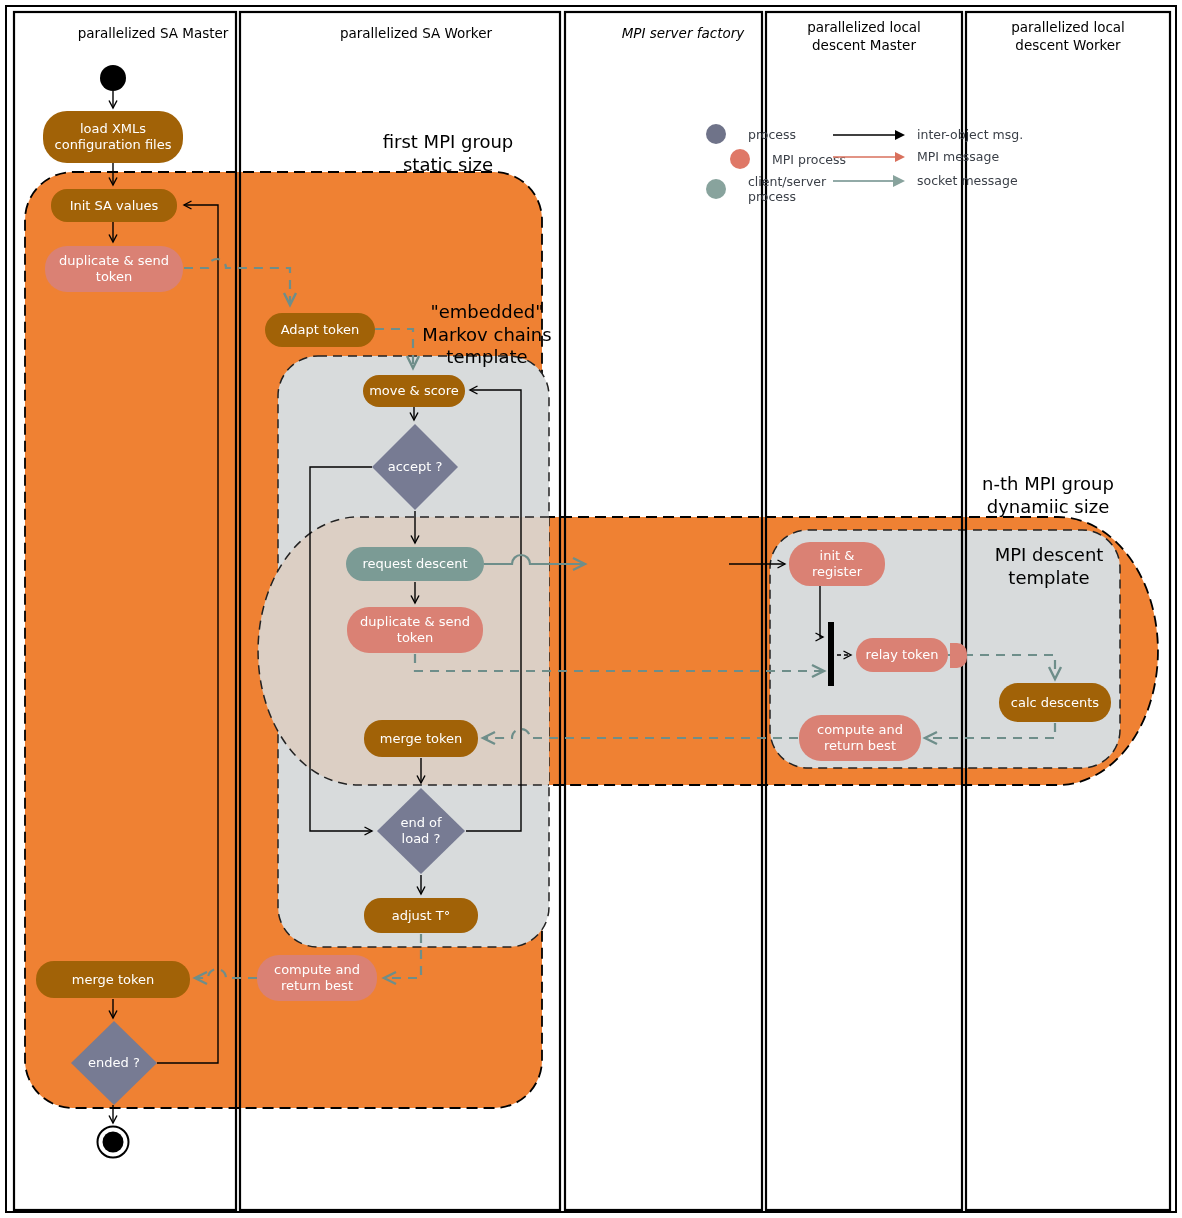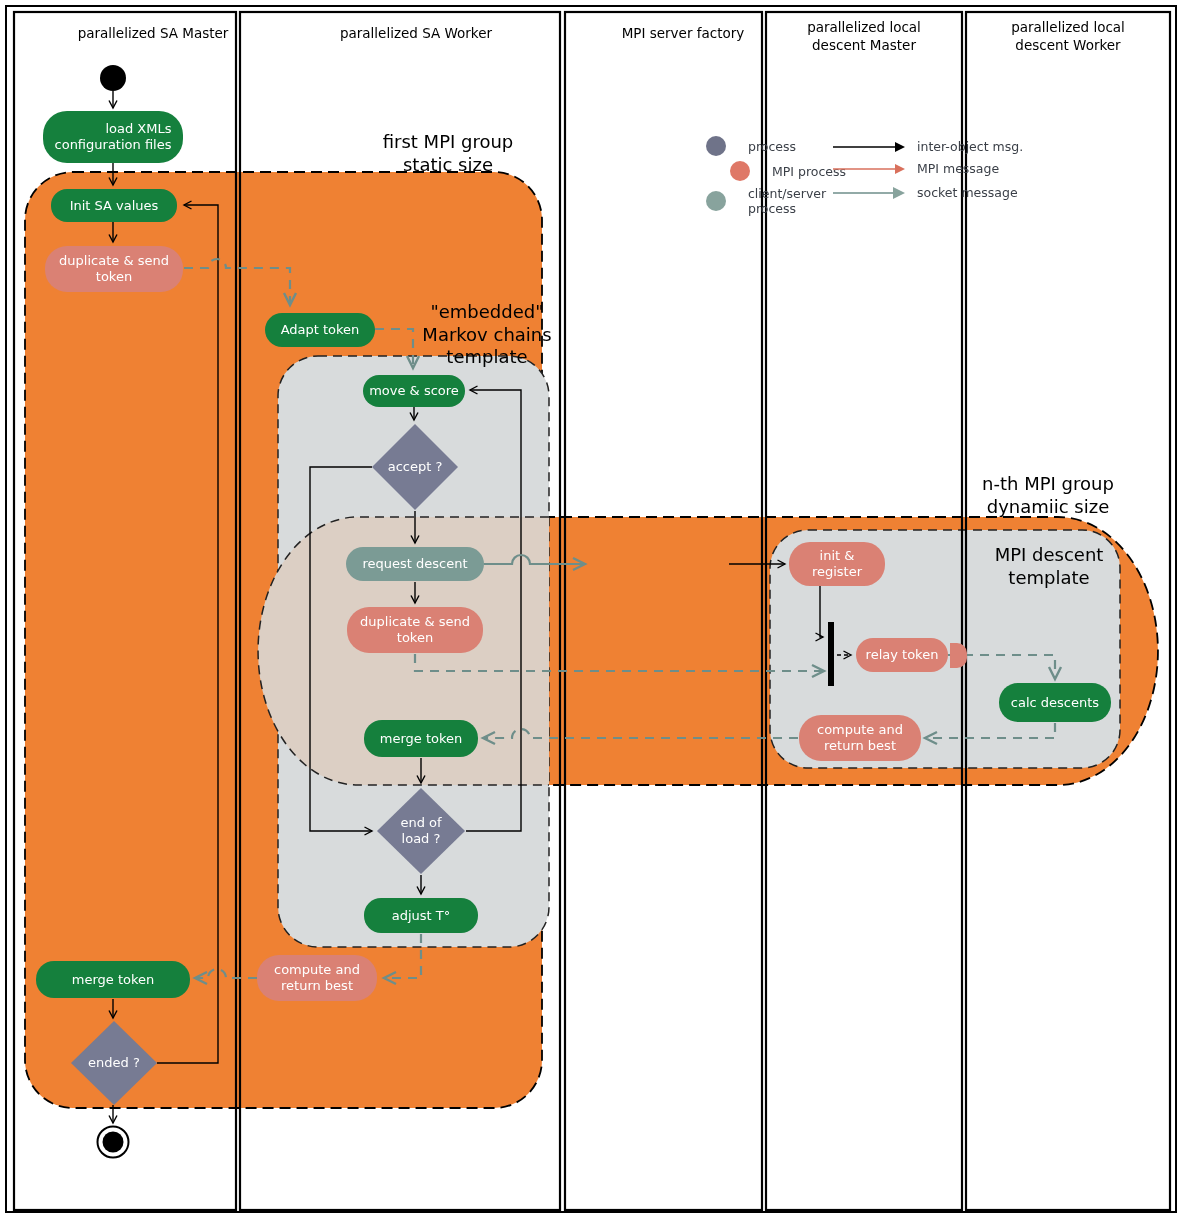--- a/index.html
+++ b/index.html
@@ -11,32 +11,32 @@
   svg.layer{position:absolute;left:0;top:0;}
   .lane-title{
     position:absolute;text-align:center;font-size:13.5px;color:#000;
     line-height:1.35;white-space:pre-line;
   }
   .node{
     position:absolute;display:flex;align-items:center;justify-content:center;
     color:#ffffff;font-size:13px;text-align:center;line-height:1.2;
     white-space:pre-line;box-sizing:border-box;
   }
-  .n-gray{background:#15803d;text-align:right;}
+  .n-gray{background:#a16207;}
   .n-salmon{background:#da8174;}
   .n-teal{background:#7b9b95;}
   .diamond-label{
     position:absolute;display:flex;align-items:center;justify-content:center;
     color:#ffffff;font-size:13px;text-align:center;line-height:1.25;white-space:pre-line;
   }
   .region-label{
     position:absolute;text-align:center;font-size:18px;color:#000;
     line-height:1.25;white-space:pre-line;
   }
-  .legend{position:absolute;left:700px;top:136px;width:330px;height:92px;}
+  .legend{position:absolute;left:700px;top:124px;width:330px;height:92px;}
   .legend-row{position:absolute;display:flex;align-items:center;}
   .legend-dot{width:20px;height:20px;border-radius:50%;margin-right:22px;flex:0 0 auto;}
   .legend-text{font-size:12.5px;color:#3a3f47;line-height:1.2;white-space:pre-line;}
   .legend-arrow-row{position:absolute;display:flex;align-items:center;}
   .legend-arrow-row svg{margin-right:12px;}
   .frag{
     position:absolute;background:#da8174;border-radius:0 10px 10px 0;
   }
 </style>
 </head>
@@ -125,21 +125,21 @@
 
     <g fill="#777b93">
       <polygon points="415,424 458,467 415,510 372,467"></polygon>
       <polygon points="421,788 465,831 421,874 377,831"></polygon>
       <polygon points="114,1021 157,1063 114,1105 71,1063"></polygon>
     </g>
   </svg>
 
   <div class="lane-title" style="left:14px;top:24px;width:222px;padding-left:28px;">parallelized SA Master</div>
   <div class="lane-title" style="left:240px;top:24px;width:320px;padding-left:16px;">parallelized SA Worker</div>
-  <div class="lane-title" style="left:565px;top:24px;width:236px;">MPI server factory</div>
+  <div class="lane-title" style="left:565px;top:24px;width:236px;font-style:italic;">MPI server factory</div>
   <div class="lane-title" style="left:766px;top:18px;width:196px;">parallelized local
 descent Master</div>
   <div class="lane-title" style="left:966px;top:18px;width:204px;">parallelized local
 descent Worker</div>
 
   <div class="region-label" style="left:378px;top:131px;width:140px;">first MPI group
 static size</div>
   <div class="region-label" style="left:417px;top:301px;width:140px;">"embedded"
 Markov chains
 template</div>

